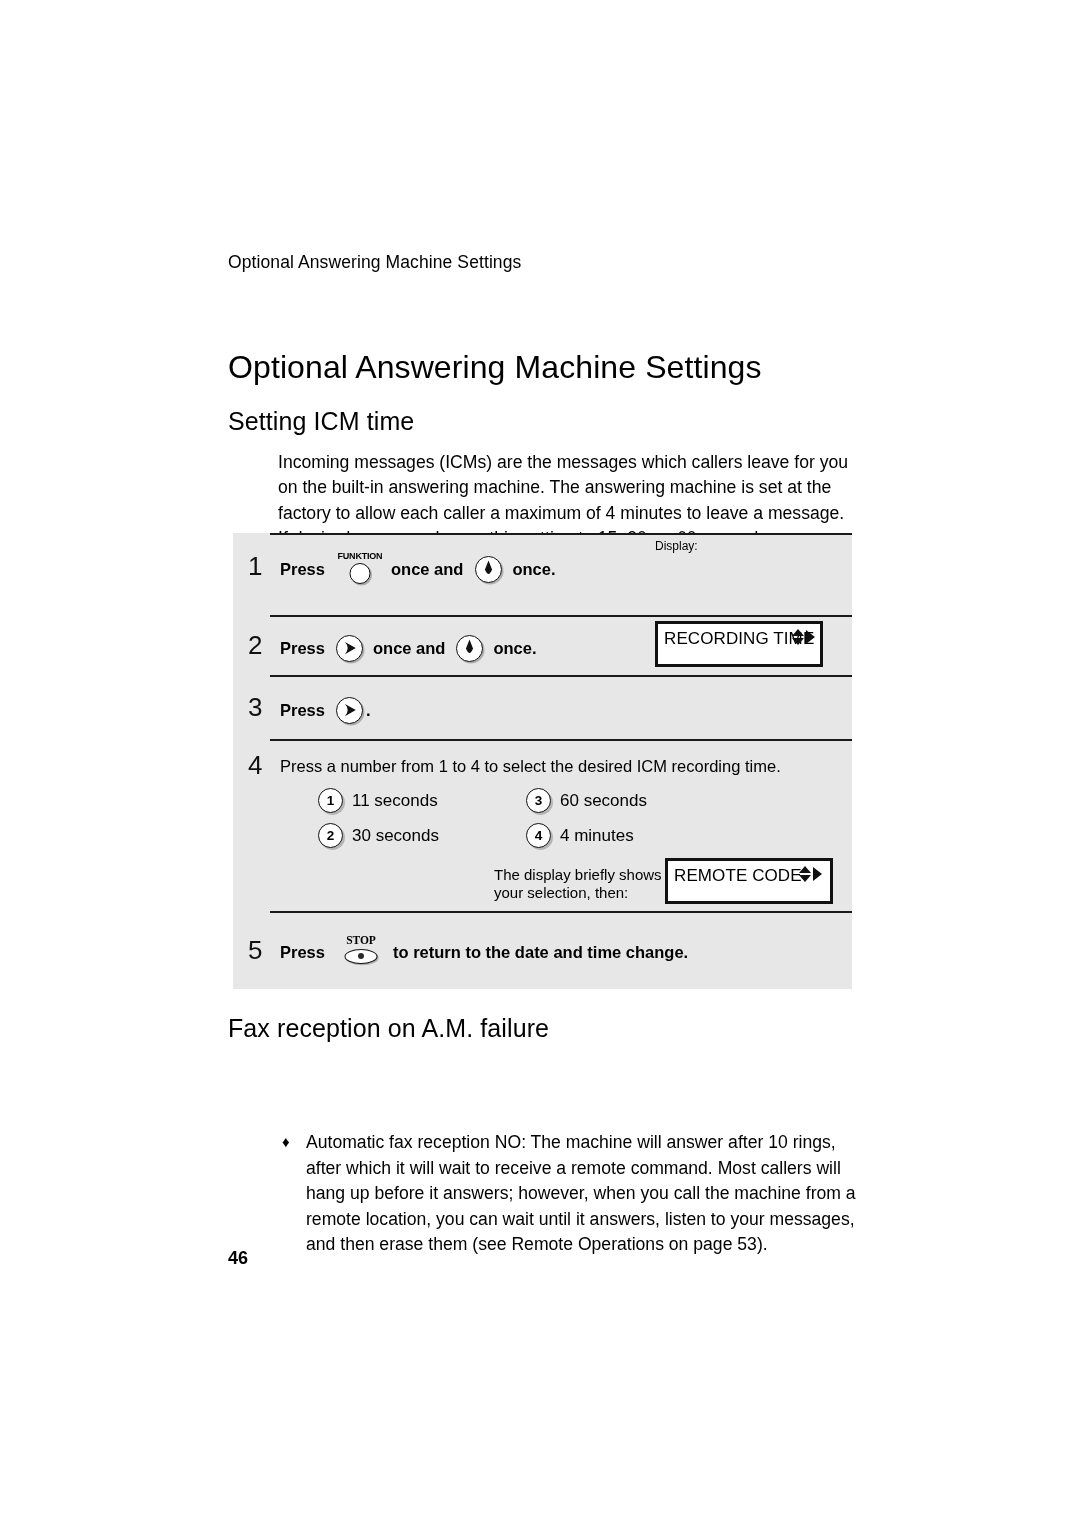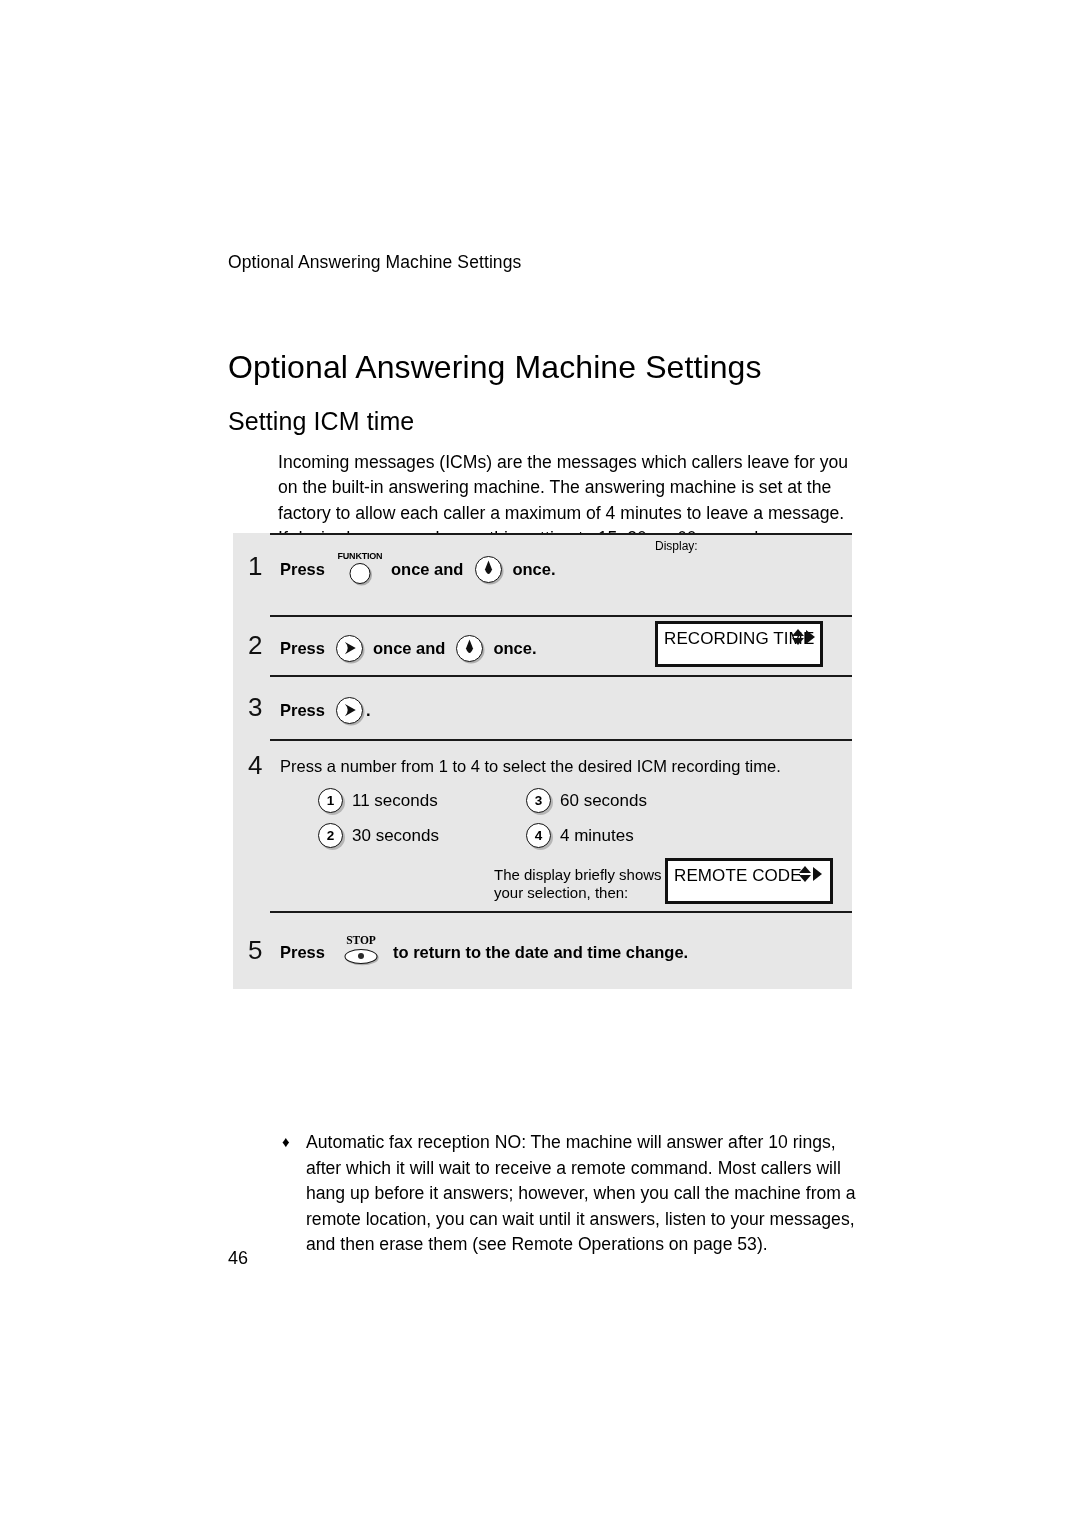--- a/index.html
+++ b/index.html
@@ -87,21 +87,21 @@
     top: -1px;
     font-size: 15px;
   }
 
   
   .page-number {
     position: absolute;
     left: 228px;
     top: 1248px;
     font-size: 18px;
-    font-weight: normal;
+    font-weight: bold;
   }
 
   
   .proc-panel {
     position: absolute;
     left: 233px;
     top: 533px;
     width: 619px;
     height: 456px;
     background: #e7e7e7;
@@ -474,20 +474,21 @@
         <span class="cap">STOP</span>
         <span class="oval"></span>
         <span class="dot"></span>
       </span>
       <span style="width:10px"></span>
       <span>to return to the date and time change.</span>
     </div>
 
   </div>
 
+  <h2 class="section-head" id="sec-fax">Fax reception on A.M. failure</h2>
 
 
   <div class="bullet-list">
     <div class="bullet-row">
       <span class="bullet-mark">♦</span>
       <span>Automatic fax reception NO: The machine will answer after 10 rings, after which it will wait to receive a remote command. Most callers will hang up before it answers; however, when you call the machine from a remote location, you can wait until it answers, listen to your messages, and then erase them (see Remote Operations on page 53).</span>
     </div>
   </div>
 
   <div class="page-number">46</div>

